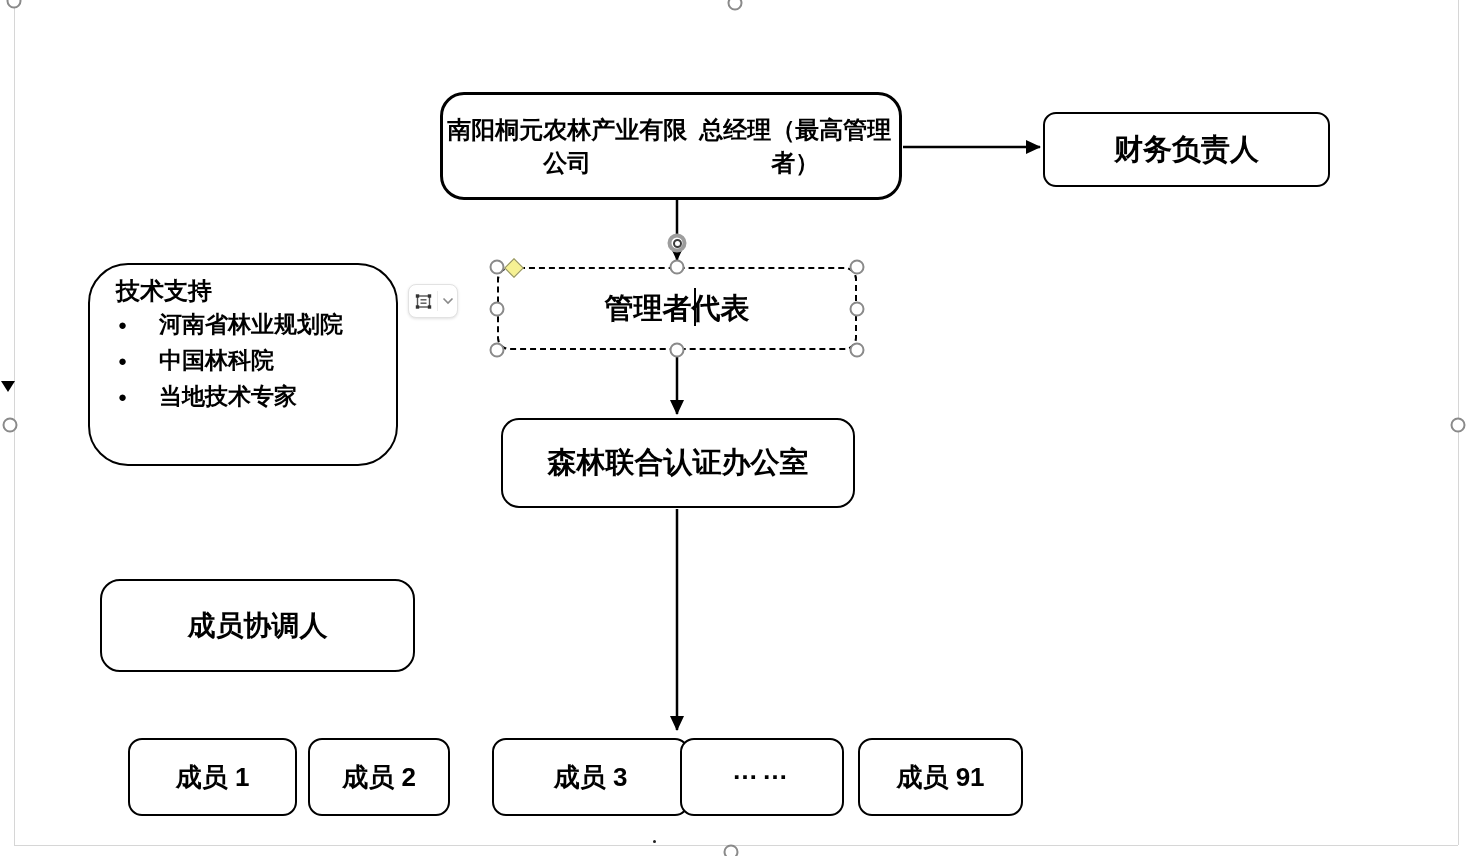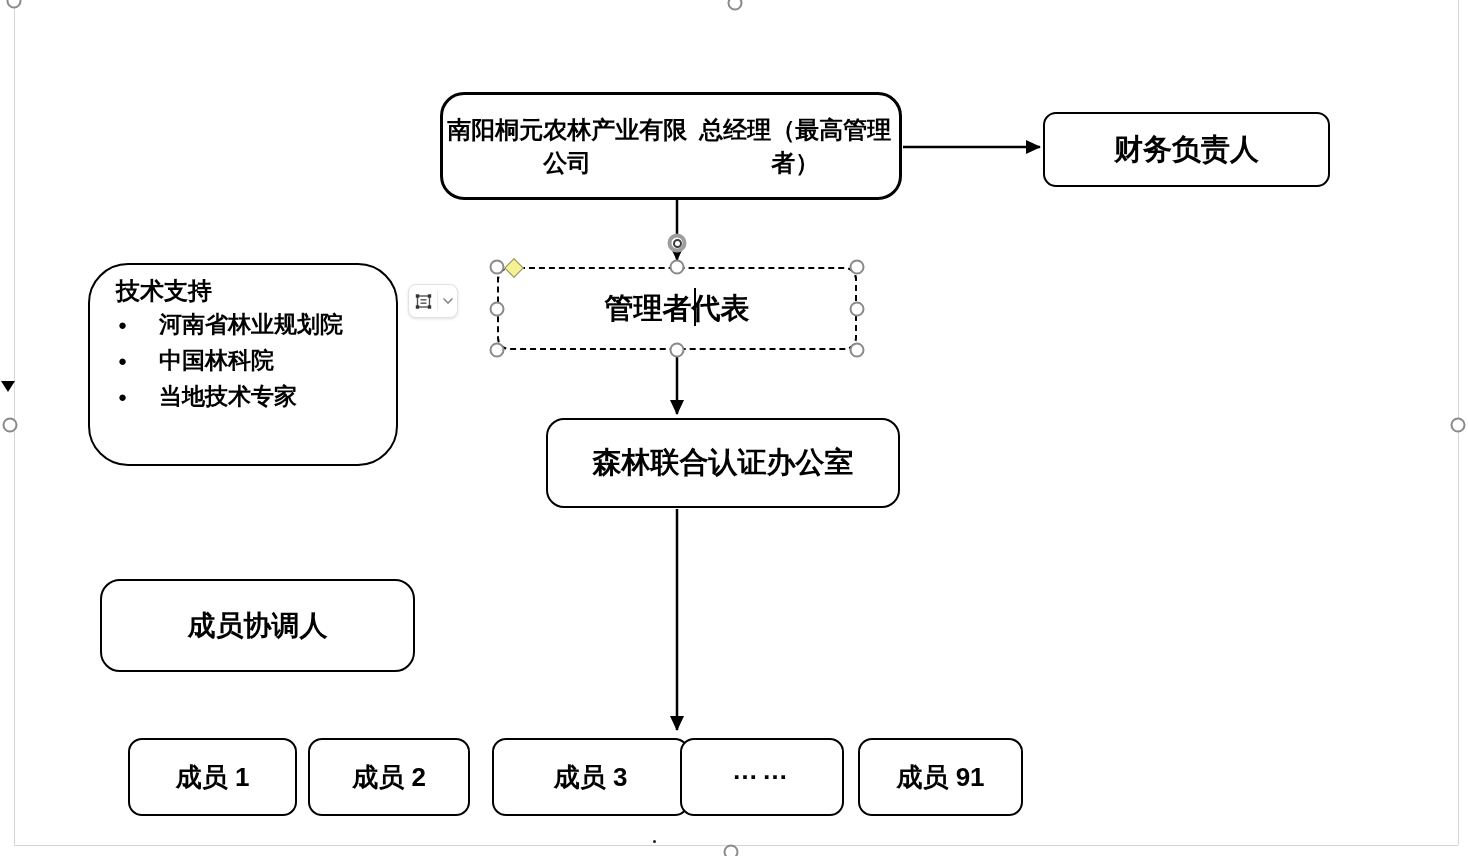--- a/index.html
+++ b/index.html
@@ -11,31 +11,31 @@
 
   
   .shape{
     position:absolute;background:#fff;border:2.5px solid #000;box-sizing:border-box;
     display:flex;align-items:center;justify-content:center;text-align:center;
     font-weight:bold;color:#000;
   }
   .box-gm{left:440px;top:92px;width:462px;height:108px;border-radius:24px;border-width:3px;
           flex-direction:row;font-size:24px;line-height:33px;}
   .box-fin{left:1043px;top:112px;width:287px;height:75px;border-radius:13px;font-size:29px;}
-  .box-cert{left:501px;top:418px;width:354px;height:90px;border-radius:18px;font-size:29px;margin-left:45px;}
+  .box-cert{left:501px;top:418px;width:354px;height:90px;border-radius:18px;font-size:29px;}
   .box-coord{left:100px;top:579px;width:315px;height:93px;border-radius:20px;font-size:28px;}
   .box-tech{left:88px;top:263px;width:310px;height:203px;border-radius:40px;
             display:block;text-align:left;padding:11px 10px 0 26px;}
   .tech-title{font-size:24px;font-weight:bold;line-height:30px;}
   .tech-item{display:flex;align-items:center;font-size:23px;font-weight:bold;height:36px;}
   .tech-item .bullet{font-size:15px;margin-right:32px;margin-left:2px;}
 
   .member{top:738px;height:78px;border-radius:14px;font-size:26px;border-width:2.5px;}
   .m1{left:128px;width:169px;}
-  .m2{left:308px;width:162px;}
+  .m2{left:308px;width:142px;}
   .m3{left:492px;width:197px;}
   .m4{left:680px;width:164px;}
   .m5{left:858px;width:165px;}
   .m4 span{transform:translateY(-22%);letter-spacing:4px;}
 
   
   .sel-box{
     position:absolute;left:497px;top:267px;width:360px;height:83px;box-sizing:border-box;
     border:2px dashed #000;border-radius:12px;background:transparent;
     display:flex;align-items:center;justify-content:center;

